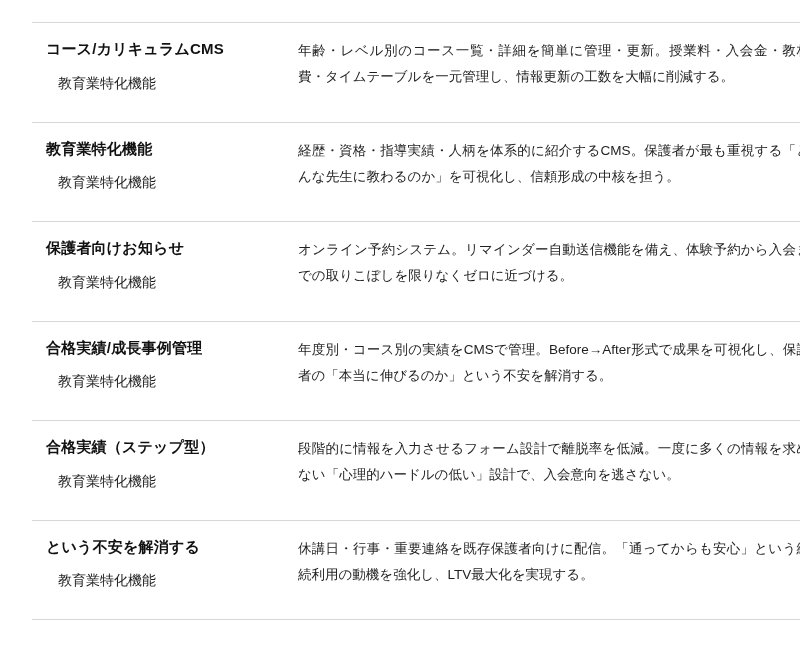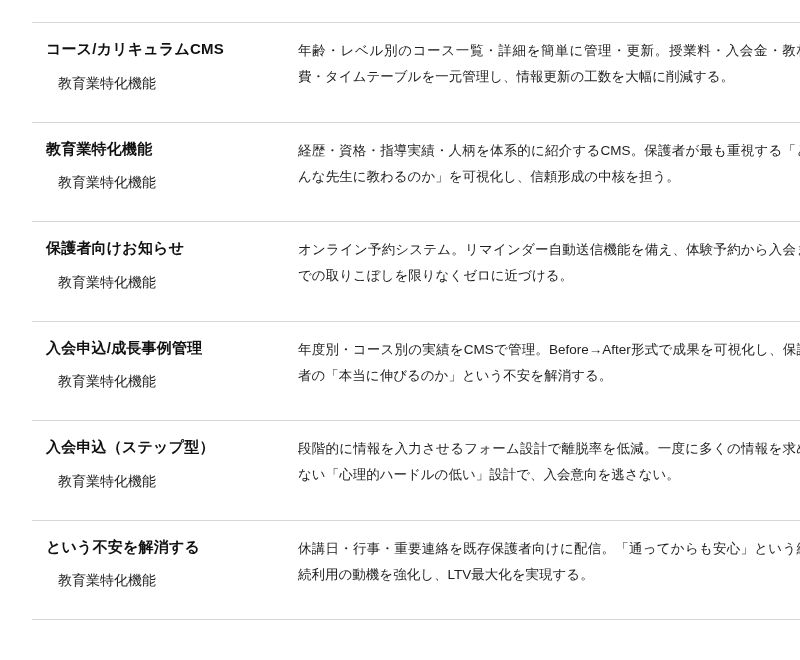--- a/index.html
+++ b/index.html
@@ -99,31 +99,31 @@
           <p class="feature-title">保護者向けお知らせ</p>
           <p class="feature-tag">教育業特化機能</p>
         </td>
         <td class="col-desc">
           <p class="feature-desc">オンライン予約システム。リマインダー自動送信機能を備え、体験予約から入会までの取りこぼしを限りなくゼロに近づける。</p>
         </td>
       </tr>
 
       <tr>
         <td class="col-name">
-          <p class="feature-title">入会申込/成長事例管理</p>
+          <p class="feature-title">合格実績/成長事例管理</p>
           <p class="feature-tag">教育業特化機能</p>
         </td>
         <td class="col-desc">
           <p class="feature-desc">年度別・コース別の実績をCMSで管理。Before→After形式で成果を可視化し、保護者の「本当に伸びるのか」という不安を解消する。</p>
         </td>
       </tr>
 
       <tr>
         <td class="col-name">
-          <p class="feature-title">入会申込（ステップ型）</p>
+          <p class="feature-title">合格実績（ステップ型）</p>
           <p class="feature-tag">教育業特化機能</p>
         </td>
         <td class="col-desc">
           <p class="feature-desc">段階的に情報を入力させるフォーム設計で離脱率を低減。一度に多くの情報を求めない「心理的ハードルの低い」設計で、入会意向を逃さない。</p>
         </td>
       </tr>
 
       <tr>
         <td class="col-name">
           <p class="feature-title">という不安を解消する</p>

